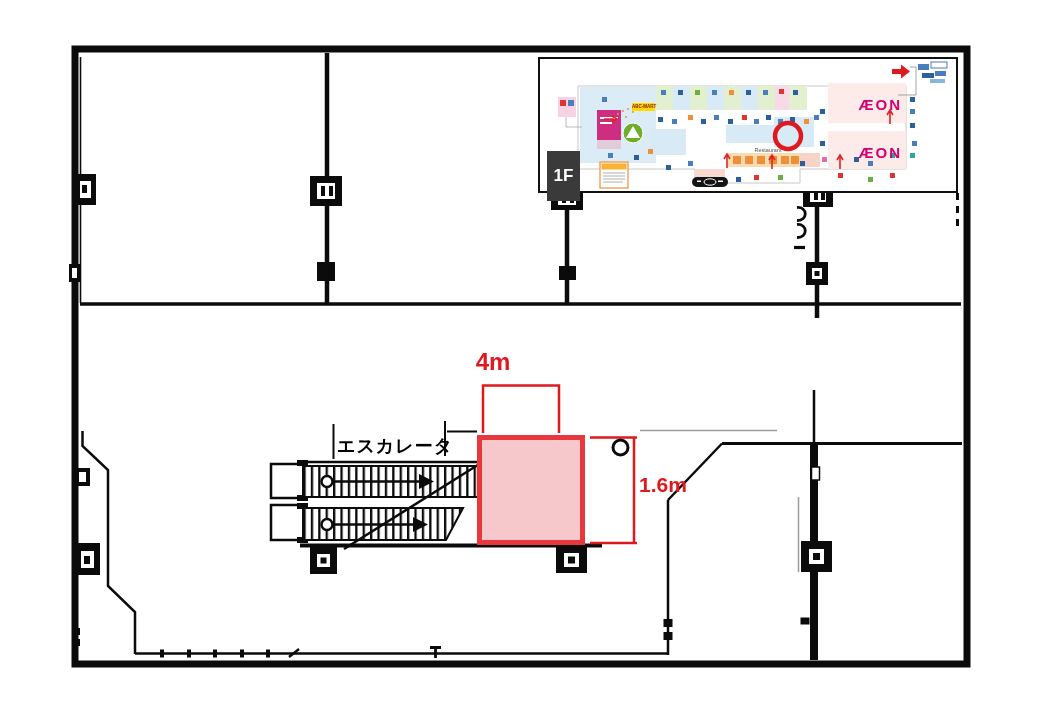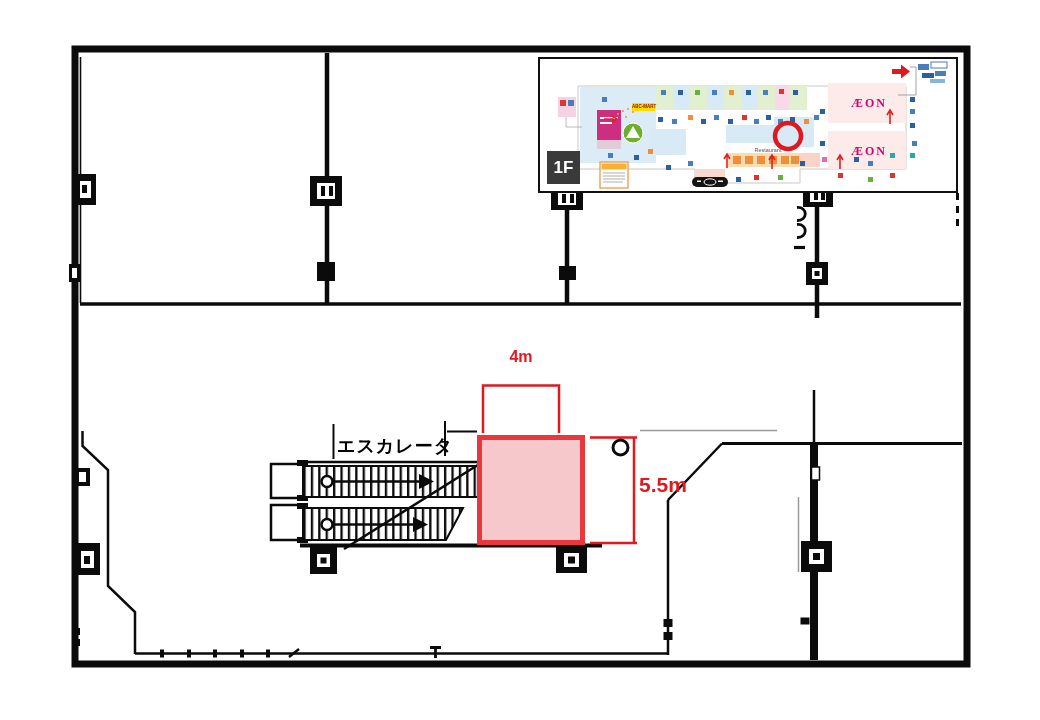--- a/index.html
+++ b/index.html
@@ -2,28 +2,28 @@
 <html><head>
 <meta charset="utf-8">
 <style>
   html,body{margin:0;padding:0;background:#fff;}
   .stage{position:relative;width:1040px;height:720px;background:#fff;overflow:hidden;
          font-family:"Liberation Sans","DejaVu Sans",sans-serif;}
   .plan-svg{position:absolute;left:0;top:0;z-index:1;}
   .label{position:absolute;z-index:3;white-space:nowrap;}
   .esc-label{left:337px;top:434px;font-size:18px;font-weight:600;color:#000000;letter-spacing:1px;}
   .dim{color:#e0191f;font-weight:bold;}
-  .dim-4m{left:483px;top:348px;width:76px;text-align:center;font-size:16px;}
+  .dim-4m{left:455px;top:348px;width:76px;text-align:center;font-size:24px;}
   .dim-36m{left:639px;top:473px;font-size:21px;}
   .inset{position:absolute;left:538px;top:57px;width:420px;height:136px;background:#fff;
          border:2px solid #101010;box-sizing:border-box;z-index:2;}
   .inset .label{z-index:4;}
-  .badge-1f{left:7px;top:92px;width:33px;height:33px;background:#3a3a3a;color:#fff;
+  .badge-1f{left:7px;top:92px;width:33px;height:50px;background:#3a3a3a;color:#fff;
             display:flex;align-items:center;justify-content:center;font-weight:bold;font-size:17px;}
-  .aeon{color:#d5006e;font-size:12px;font-weight:bold;letter-spacing:2px;width:66px;text-align:center;font-family:Liberation Serif, serif;}
+  .aeon{color:#d5006e;font-size:15px;font-weight:bold;letter-spacing:2px;width:66px;text-align:right;}
   .aeon-upper{left:296px;top:37px;}
   .aeon-lower{left:296px;top:85px;}
   .restaurant{left:198px;top:88px;width:60px;font-size:5.5px;color:#555;text-align:center;}
   .abc{left:92px;top:44px;width:23px;height:8px;background:#ffd900;color:#8b1500;
        font-size:4.5px;font-weight:bold;text-align:center;line-height:8px;}
 </style>
 </head>
 <body>
 
 <div class="stage">
@@ -169,21 +169,21 @@
 
     <g stroke="#e0191f" stroke-width="2.5" fill="none">
       <path d="M483,433 V385.5 H559 V433"></path>
       <path d="M590,437.5 H637 M634,437.5 V543 M590,543 H637"></path>
     </g>
     <circle cx="620.5" cy="447.5" r="7.5" fill="#fff" stroke="#0b0b0b" stroke-width="3"></circle>
   </svg>
 
   <div class="label esc-label">エスカレータ</div>
   <div class="label dim dim-4m">4m</div>
-  <div class="label dim dim-36m">5.5m</div>
+  <div class="label dim dim-36m">1.6m</div>
 
   <div class="inset">
     <svg width="416" height="132" viewBox="0 0 416 132">
 
       <path d="M38,104 V27 H366 V110 H260 V124 H155 V110 H38 Z" fill="none" stroke="#c8c8c8" stroke-width="1"></path>
 
       <g>
         <rect x="40" y="28" width="76" height="76" fill="#dcecf7"></rect>
         <rect x="116" y="27" width="17" height="24" fill="#e2f0d0"></rect>
         <rect x="133" y="27" width="17" height="24" fill="#d7eaf6"></rect>

